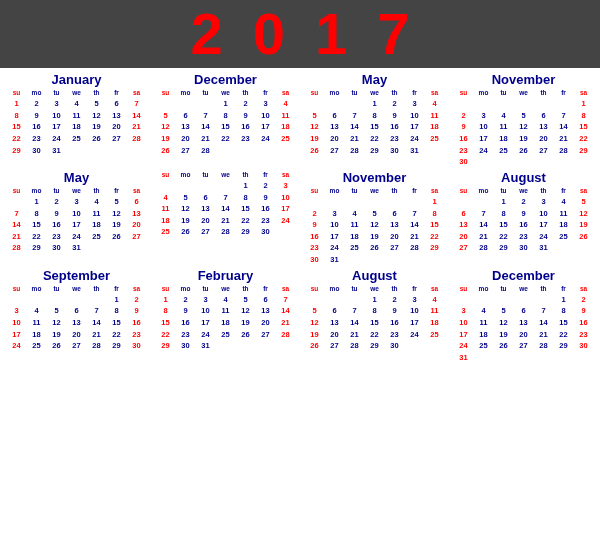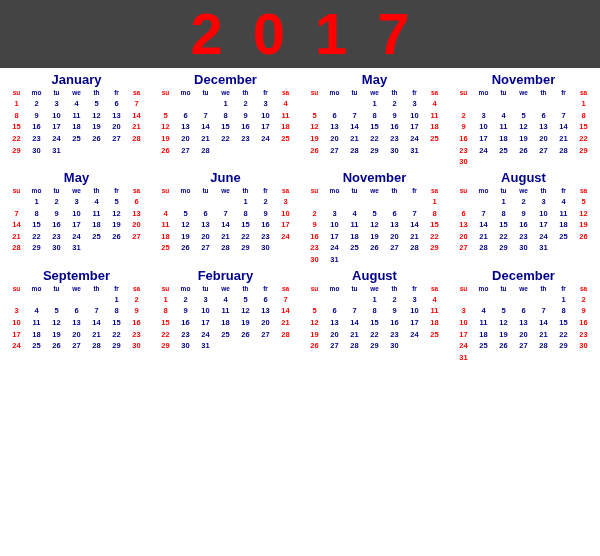--- a/index.html
+++ b/index.html
@@ -388,21 +388,20 @@
             <div class="cal-cell">29</div>
             <div class="cal-cell">30</div>
             <div class="cal-cell">31</div>
             <div class="cal-cell empty"></div>
             <div class="cal-cell empty"></div>
             <div class="cal-cell empty"></div>
           </div>
         </div>
       </div>
       <div class="month">
-        <div class="month-name">June</div>
         <div class="cal-grid">
           <div class="cal-row">
             <div class="cal-cell header sunday">su</div>
             <div class="cal-cell header">mo</div>
             <div class="cal-cell header">tu</div>
             <div class="cal-cell header">we</div>
             <div class="cal-cell header">th</div>
             <div class="cal-cell header">fr</div>
             <div class="cal-cell header saturday">sa</div>
           </div>

